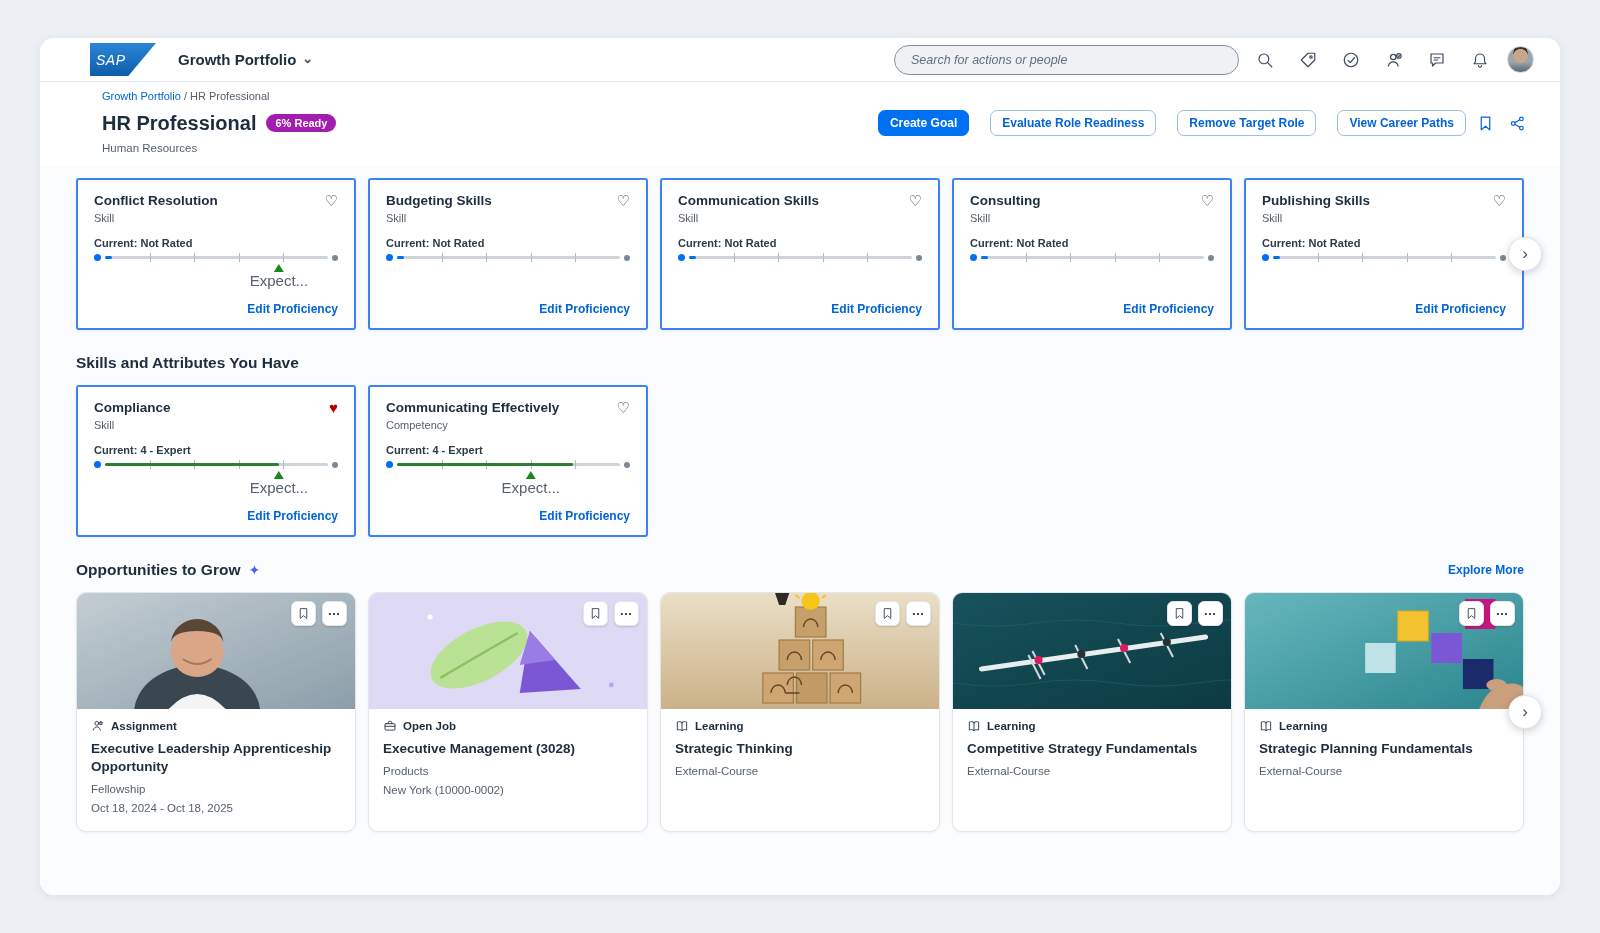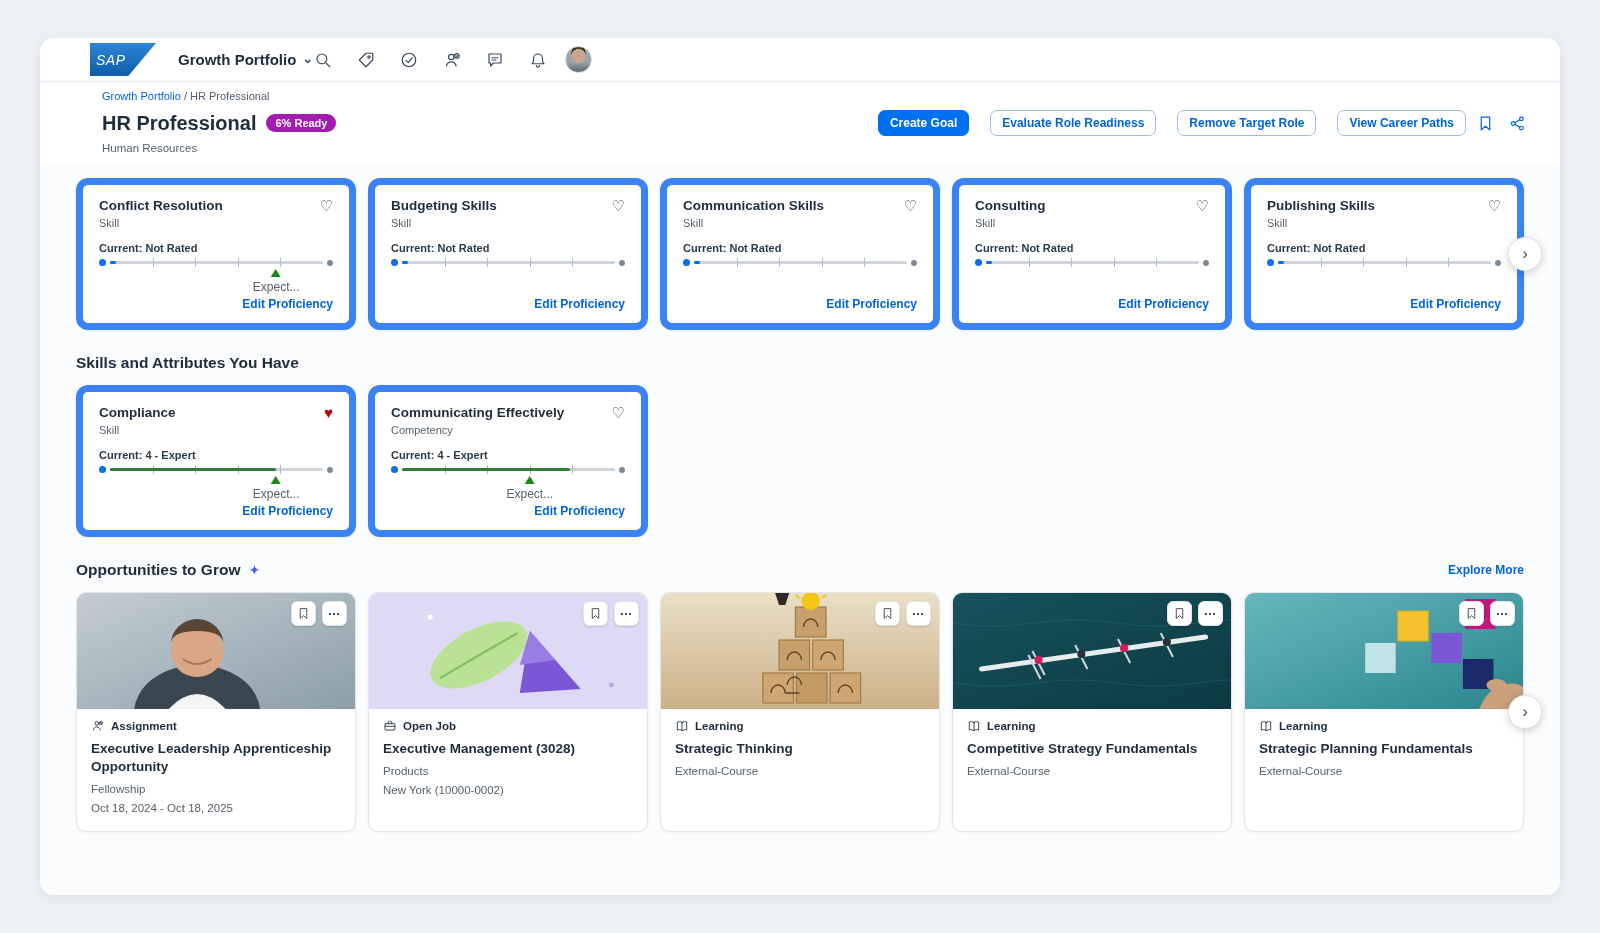--- a/index.html
+++ b/index.html
@@ -78,21 +78,21 @@
   
   .content { flex:1; background:#fbfcfd; padding:12px 36px 0; overflow:hidden; }
   .cards-row { display:grid; grid-template-columns:repeat(5,1fr); gap:12px; position:relative; }
   .section-title { font-size:15.5px; font-weight:bold; color:#1d2d3e; display:flex; align-items:center; }
   .sparkle { color:#4a63e7; font-size:14px; margin-left:8px; }
   .section-head { display:flex; align-items:center; margin:24px 0 13px; }
   .link { color:#0064d9; font-size:12px; font-weight:bold; text-decoration:none; cursor:pointer; }
 
   
   .skill-card {
-    background:#fff; border:7px solid #3b82f6; border-radius:12px;
+    background:#fff; border:2px solid #3b82f6; border-radius:3px;
     box-shadow:0 1px 3px rgba(0,0,0,.06);
     padding:13px 16px 11px; height:152px;
     display:flex; flex-direction:column; cursor:pointer;
   }
   .skill-head { display:flex; align-items:flex-start; }
   .skill-title { font-size:13.5px; font-weight:bold; color:#1d2d3e; }
   .heart { margin-left:auto; cursor:pointer; line-height:1; }
   .heart::before { content:"\2661"; font-size:15px; color:#2b3a49; }
   .heart.filled::before { content:"\2665"; color:#bb0000; }
   .skill-type { font-size:11px; color:#55616d; margin-top:3px; }
@@ -102,21 +102,21 @@
   .dot-l { background:#0070f2; }
   .dot-r { background:#7a8894; width:6px; height:6px; margin-top:-1.5px; }
   .track { position:relative; height:3px; flex:1; background:#cfd4da; border-radius:2px; }
   .tick { position:absolute; top:-3px; width:1px; height:9px; background:#b3bcc4; }
   .t1{left:20%} .t2{left:40%} .t3{left:60%} .t4{left:80%}
   .fill { position:absolute; left:0; top:0; bottom:0; width:var(--fill,0%); background:#0070f2; border-radius:2px; }
   .track.rated .fill { background:#2e7d32; }
   .expect { position:absolute; left:var(--expect,75%); top:8px; transform:translateX(-50%); display:none; text-align:center; }
   .expect.show { display:block; }
   .expect-tri { display:block; margin:0 auto; width:0; height:0; border-left:5px solid transparent; border-right:5px solid transparent; border-bottom:8px solid #188918; }
-  .expect-label { font-size:12px; color:#55616d; }
+  .expect-label { font-size:15px; color:#55616d; }
   .skill-foot { margin-top:auto; text-align:right; }
   .edit-link { font-size:12px; font-weight:bold; color:#0064d9; text-decoration:none; cursor:pointer; }
 
   
   .car-next {
     position:absolute; right:-18px; top:50%; transform:translateY(-50%);
     width:34px; height:34px; border-radius:50%;
     background:#fff; border:1px solid #e0e4e9;
     box-shadow:0 2px 8px rgba(0,0,0,.18);
     color:#44505c; font-size:17px; cursor:pointer; z-index:5;
@@ -152,20 +152,23 @@
 </head>
 <body>
 
 <div class="app-shell">
 
   <div class="topbar">
     <div class="sap-logo">SAP</div>
     <div class="app-title">
       <span>Growth Portfolio</span>
       <span class="chev-down">⌄</span>
+    </div>
+    <div class="search-wrap">
+      <input class="search-input" placeholder="Search for actions or people" style="">
     </div>
     <div class="topbar-icons">
       <span class="tb-icon">
         <svg viewBox="0 0 24 24">
             <circle cx="10.5" cy="10.5" r="6.5"></circle>
             <line x1="15.5" y1="15.5" x2="21" y2="21"></line>
           </svg>
       </span>
       <span class="tb-icon">
         <svg viewBox="0 0 24 24">

